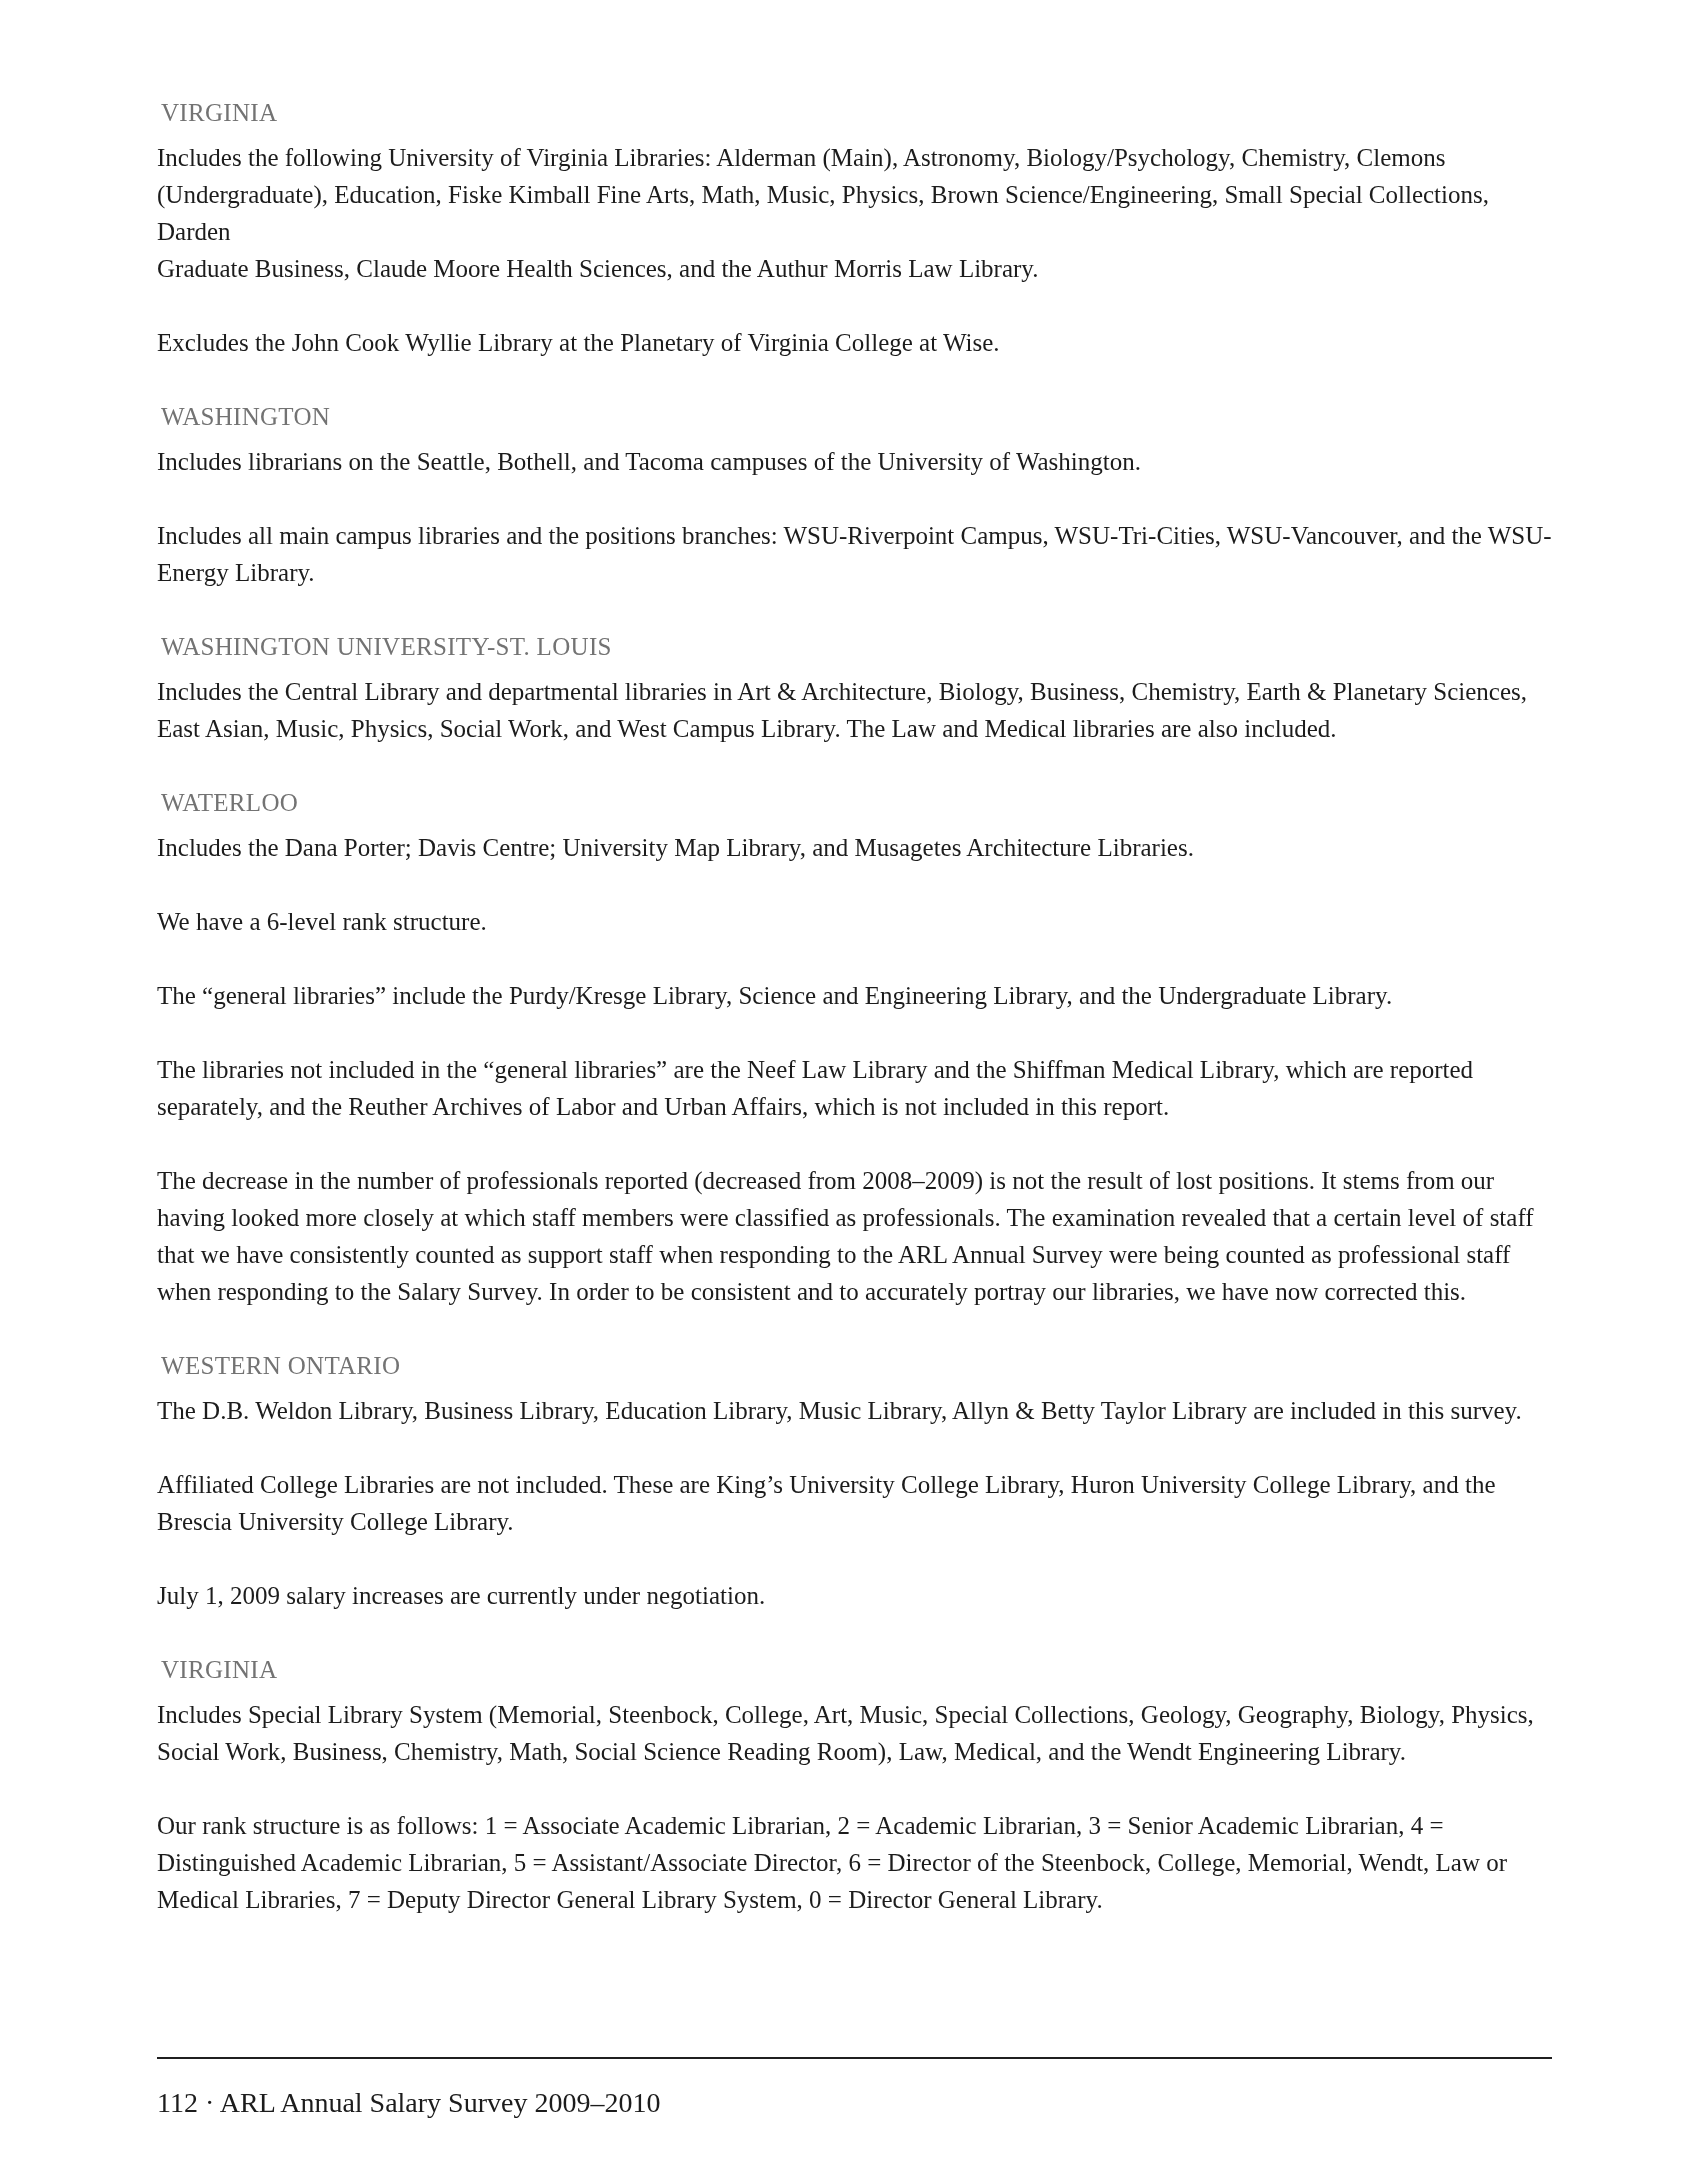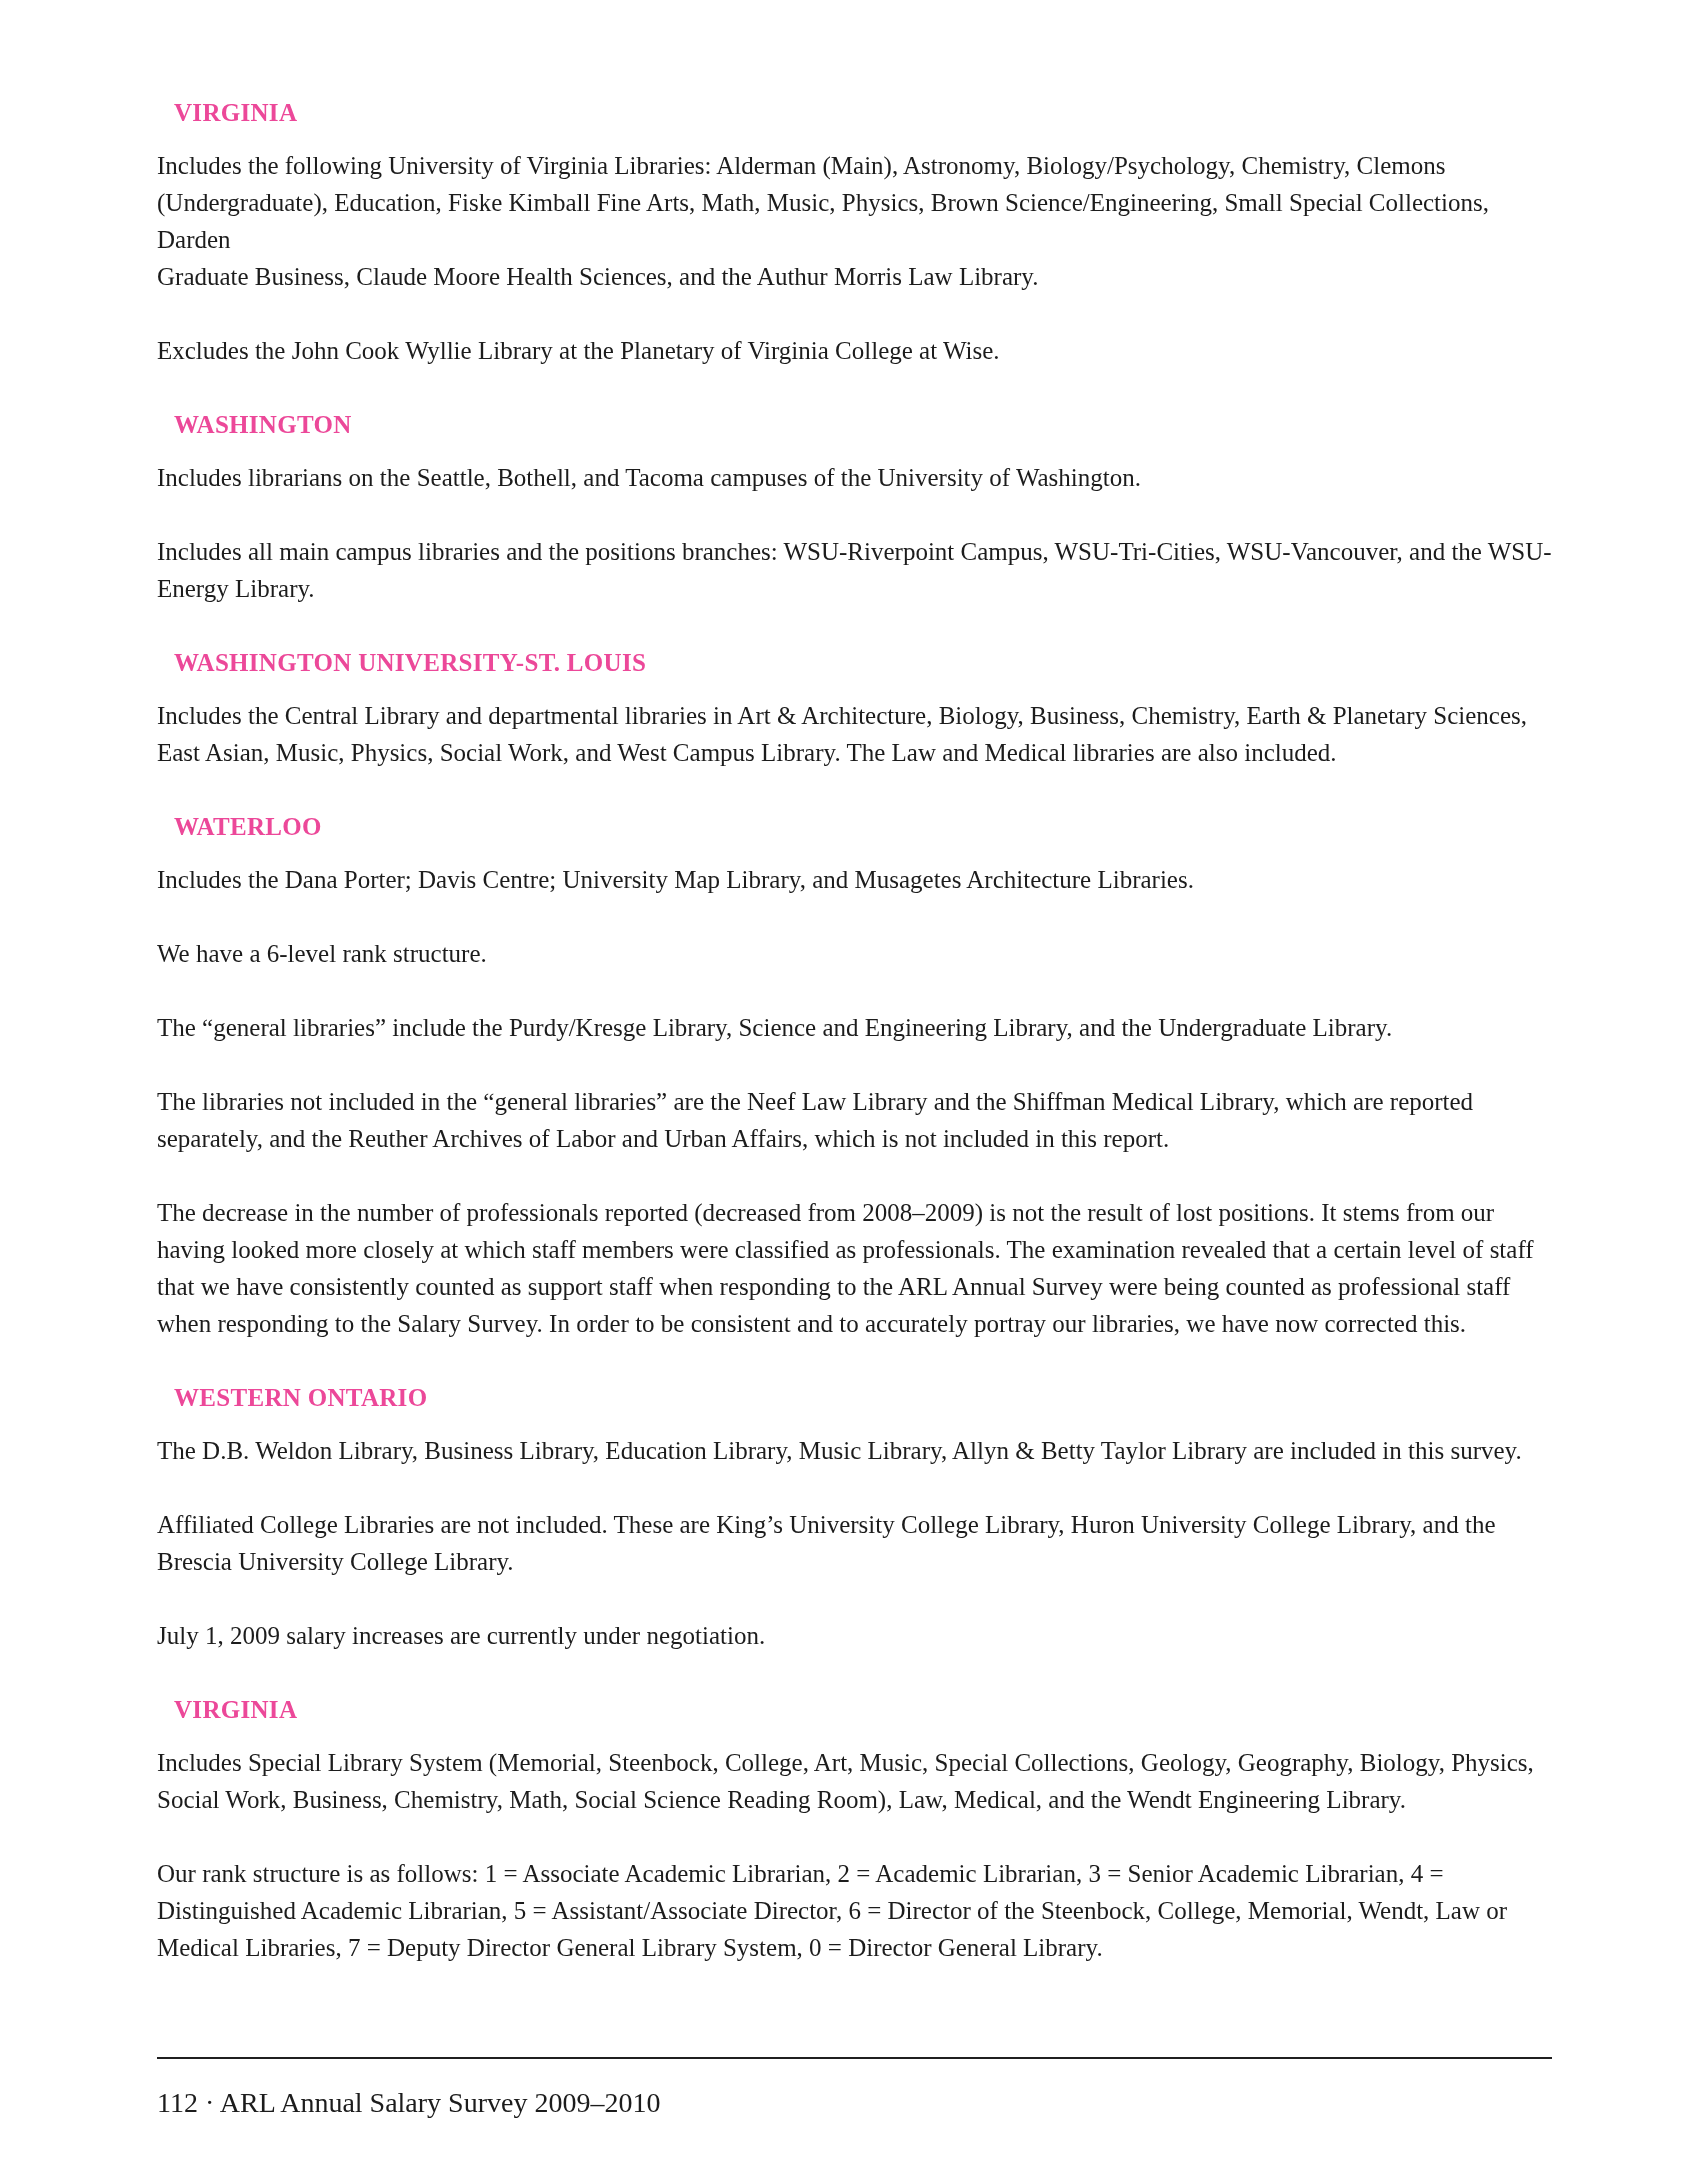--- a/index.html
+++ b/index.html
@@ -22,39 +22,39 @@
     background: #ffffff;
     overflow: hidden;
   }
   .content {
     position: absolute;
     top: 94px;
     left: 157px;
     width: 1403px;
   }
   .heading {
-    font-weight: bold;
-    color: #ec4899;
+    font-weight: normal;
+    color: #737373;
     font-size: 25px;
     line-height: 37px;
-    margin: 37px 0 0 17px;
+    margin: 37px 0 0 4px;
     letter-spacing: 0.3px;
     white-space: pre-line;
   }
   .section:first-child .heading {
     margin-top: 0;
   }
   .para {
     font-size: 25px;
     line-height: 37px;
     margin: 37px 0 0 0;
     white-space: pre-line;
   }
   .heading + .para {
-    margin-top: 16px;
+    margin-top: 8px;
   }
   .heading.gap-below + .para {
     margin-top: 37px;
   }
   .footer {
     position: absolute;
     left: 157px;
     width: 1395px;
     top: 2057px;
   }

